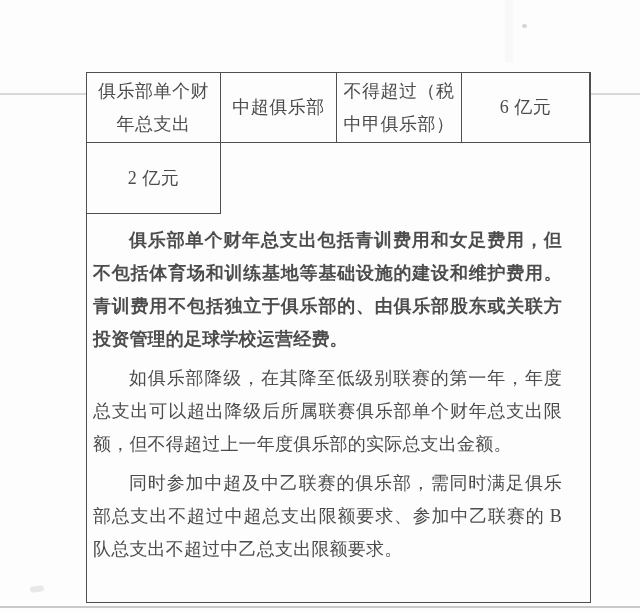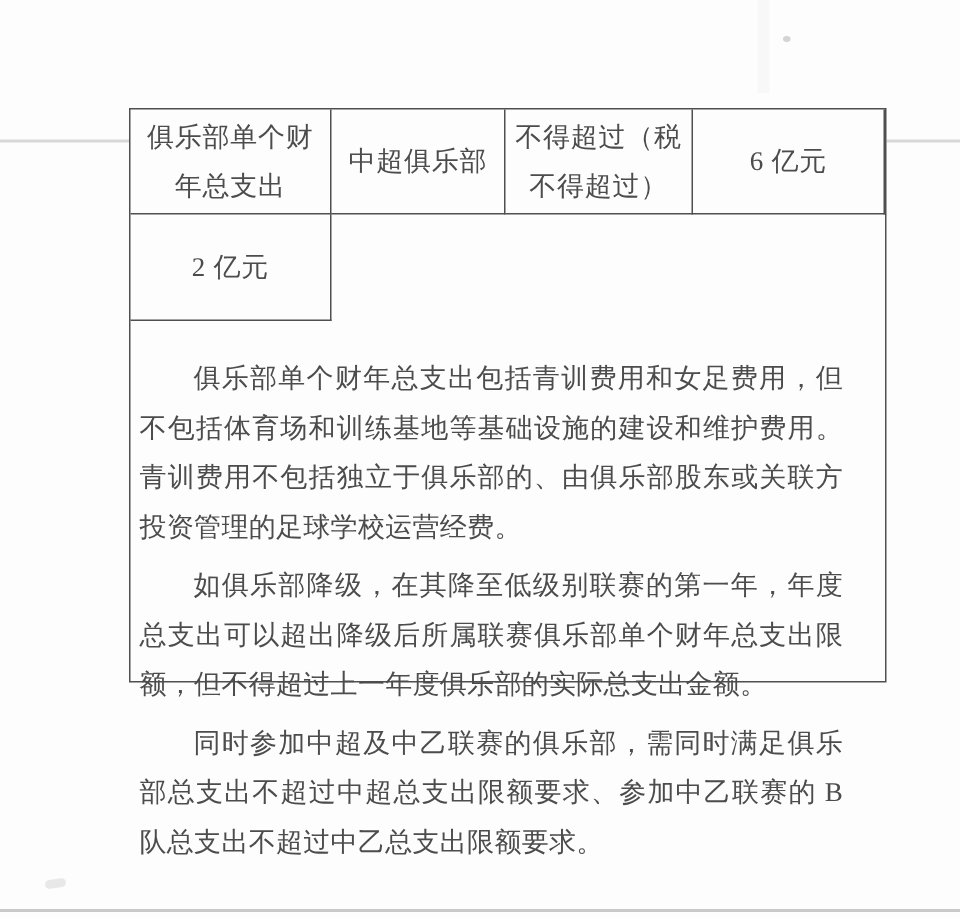--- a/index.html
+++ b/index.html
@@ -53,21 +53,21 @@
     background: #e8e8e8;
     border-radius: 3px;
     transform: rotate(-8deg);
     z-index: 0;
   }
 
   
   .doc-box {
     position: absolute;
     left: 86px; top: 72px;
-    width: 505px; height: 383px;
+    width: 505px; height: 531px;
     box-sizing: border-box;
     border: 1.5px solid #4f4f4f;
     background: #fdfdfd;
     z-index: 1;
   }
 
   
   .tbl {
     display: grid;
     grid-template-columns: 134px 116px 125px 1fr;
@@ -94,21 +94,21 @@
   }
   .text-area p {
     margin: 6px 0 0 0;
     font-size: 18px;
     line-height: 33px;
     text-align: justify;
     text-indent: 2em;
     word-break: break-all;
     letter-spacing: 0.2px;
   }
-  .text-area p:first-child { margin-top: 16px; }
+  .text-area p:first-child { margin-top: 4px; font-weight: bold; }
 </style>
 </head>
 <body>
 
 <div class="scanline-top"></div>
 <div class="scanline-bottom"></div>
 <div class="scan-dot"></div>
 <div class="scan-streak"></div>
 <div class="scan-smudge"></div>
 
@@ -119,21 +119,21 @@
     <div class="cell v-border">
       <span>俱乐部单个财</span>
       <span>年总支出</span>
     </div>
     <div class="cell v-border">
       <span>中超俱乐部</span>
     </div>
 
     <div class="cell v-border">
       <span>不得超过（税</span>
-      <span>不得超过）</span>
+      <span>中甲俱乐部）</span>
     </div>
     <div class="cell v-border">
       <span>6 亿元</span>
     </div>
     <div class="cell v-border">
       <span>2 亿元</span>
     </div>
   </div>
 
   <div class="text-area">

